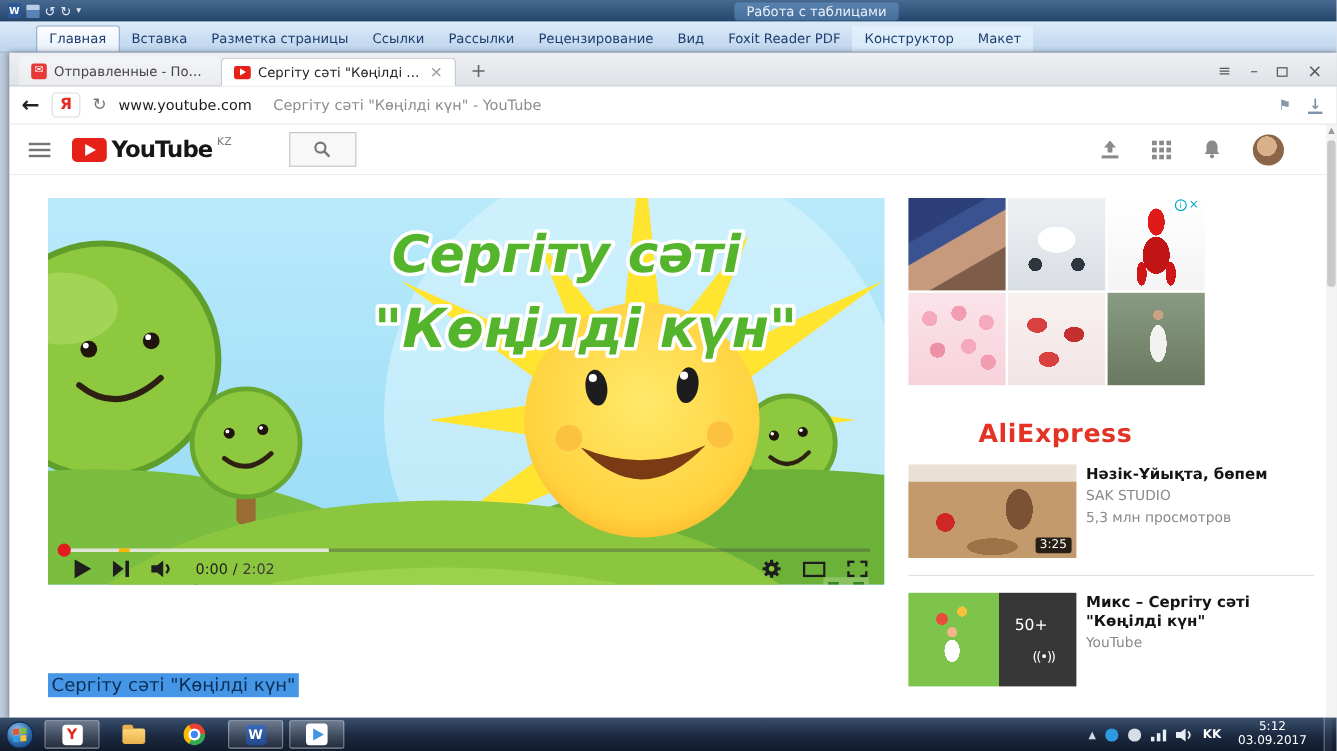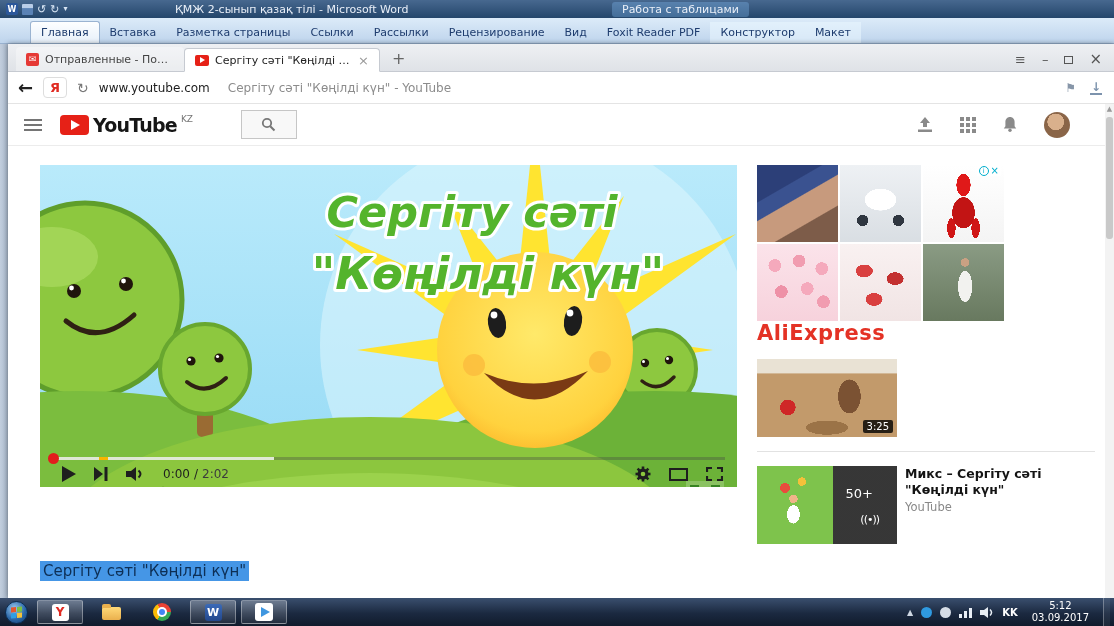--- a/index.html
+++ b/index.html
@@ -90,21 +90,21 @@
   .ad-tile{width:81px;height:77px}
   .adchoices{position:absolute;top:1px;right:1px;display:flex;align-items:center;gap:2px;background:rgba(255,255,255,.85);padding:0 2px}
   .ad-i{width:10px;height:10px;border:1px solid #00aecd;border-radius:50%;color:#00aecd;font-size:7px;display:flex;align-items:center;justify-content:center}
   .ad-x{color:#00aecd;font-size:10px;line-height:1}
   .t1{background:linear-gradient(150deg,#2c3f78 0 30%,#3a5290 31% 45%,#c79a7d 46% 70%,#7d5c49 71% 100%)}
   .t2{background:radial-gradient(circle 8px at 28% 72%,#2f3640 0 70%,transparent 71%),radial-gradient(circle 8px at 72% 72%,#2f3640 0 70%,transparent 71%),radial-gradient(ellipse 26px 18px at 50% 45%,#fff 0 60%,transparent 61%),linear-gradient(#eef1f4,#d9dee3)}
   .t3{background:radial-gradient(ellipse 10px 16px at 50% 26%,#e01919 0 70%,transparent 71%),radial-gradient(ellipse 16px 22px at 50% 62%,#c21414 0 70%,transparent 71%),radial-gradient(ellipse 6px 14px at 35% 82%,#d01616 0 70%,transparent 71%),radial-gradient(ellipse 6px 14px at 65% 82%,#d01616 0 70%,transparent 71%),linear-gradient(#fff,#f4f4f4)}
   .t4{background:radial-gradient(circle 9px at 22% 28%,#f5a9bc 0 70%,transparent 71%),radial-gradient(circle 9px at 52% 22%,#f19cb0 0 70%,transparent 71%),radial-gradient(circle 9px at 80% 32%,#f5a9bc 0 70%,transparent 71%),radial-gradient(circle 9px at 30% 62%,#ee91a7 0 70%,transparent 71%),radial-gradient(circle 9px at 62% 58%,#f5a9bc 0 70%,transparent 71%),radial-gradient(circle 9px at 82% 75%,#f19cb0 0 70%,transparent 71%),linear-gradient(#fbe3ea,#f7d2dc)}
   .t5{background:radial-gradient(ellipse 12px 9px at 30% 35%,#d94040 0 70%,transparent 71%),radial-gradient(ellipse 12px 9px at 68% 45%,#c33030 0 70%,transparent 71%),radial-gradient(ellipse 12px 9px at 42% 72%,#d94040 0 70%,transparent 71%),linear-gradient(#f9f1f1,#f1e4e4)}
   .t6{background:radial-gradient(ellipse 10px 22px at 52% 55%,#f2f2ef 0 70%,transparent 71%),radial-gradient(circle 6px at 52% 24%,#caa183 0 70%,transparent 71%),linear-gradient(#8a9b84,#68795f)}
-  .ad-brand{width:245px;text-align:left;margin-top:0;font-size:21px;font-weight:bold;color:#e43225;letter-spacing:.5px}
+  .ad-brand{width:245px;text-align:center;margin-top:28px;font-size:21px;font-weight:bold;color:#e43225;letter-spacing:.5px}
   .next-row{display:flex;align-items:center;justify-content:space-between;margin-top:22px}
   .next-label{font-size:14px;color:#282828}
   .autoplay{display:flex;align-items:center;gap:8px}
   .autoplay-label{font-size:10px;color:#757575;letter-spacing:.3px}
   .toggle{width:31px;height:13px;border-radius:7px;background:#2e8ae6;position:relative}
   .toggle::before{content:"";position:absolute;left:5px;top:4.5px;width:4px;height:4px;border-radius:50%;background:rgba(255,255,255,.85)}
   .toggle::after{content:"";position:absolute;right:-2px;top:-3px;width:18px;height:18px;border-radius:50%;background:#fff;box-shadow:0 1px 2px rgba(0,0,0,.4)}
   .sug{display:flex;gap:8px;margin-top:14px}
   .sug-thumb{flex:0 0 140px;width:140px;height:78px;position:relative}
   .thumb-family{background:radial-gradient(circle 11px at 22% 62%,#cf2727 0 70%,transparent 71%),radial-gradient(ellipse 16px 24px at 66% 48%,#7b5233 0 70%,transparent 71%),radial-gradient(ellipse 30px 10px at 50% 88%,#9b7347 0 70%,transparent 71%),linear-gradient(180deg,#e9e2d4 0 18%,#c29a6b 19% 100%)}
@@ -153,21 +153,20 @@
 <div class="screen">
 
   <div class="word-titlebar">
     <div class="qa-icons">
       <span class="qa-box">W</span>
       <span class="qa-save"></span>
       <span class="qa-glyph">↺</span>
       <span class="qa-glyph">↻</span>
       <span class="qa-glyph" style="font-size:8px">▾</span>
     </div>
-    <span class="word-title">ҚМЖ 2-сынып қазақ тілі - Microsoft Word</span>
     <span class="word-context">Работа с таблицами</span>
   </div>
 
   <div class="word-ribbon">
     <span class="ribbon-tab active">Главная</span>
     <span class="ribbon-tab">Вставка</span>
     <span class="ribbon-tab">Разметка страницы</span>
     <span class="ribbon-tab">Ссылки</span>
     <span class="ribbon-tab">Рассылки</span>
     <span class="ribbon-tab">Рецензирование</span>
@@ -410,20 +409,25 @@
             <span class="ad-x">×</span>
           </div>
         </div>
         <div class="ad-brand">AliExpress</div>
 
 
         <div class="sug">
           <div class="sug-thumb thumb-family">
             <span class="dur-badge">3:25</span>
           </div>
+          <div class="sug-text">
+            <div class="sug-title">Нәзік-Ұйықта, бөпем</div>
+            <div class="sug-meta">SAK STUDIO</div>
+            <div class="sug-meta">5,3 млн просмотров</div>
+          </div>
         </div>
 
         <div class="sb-divider"></div>
 
         <div class="sug">
           <div class="sug-thumb thumb-mix">
             <span class="mix-count">50+</span>
             <span class="mix-icon">((•))</span>
           </div>
           <div class="sug-text">

